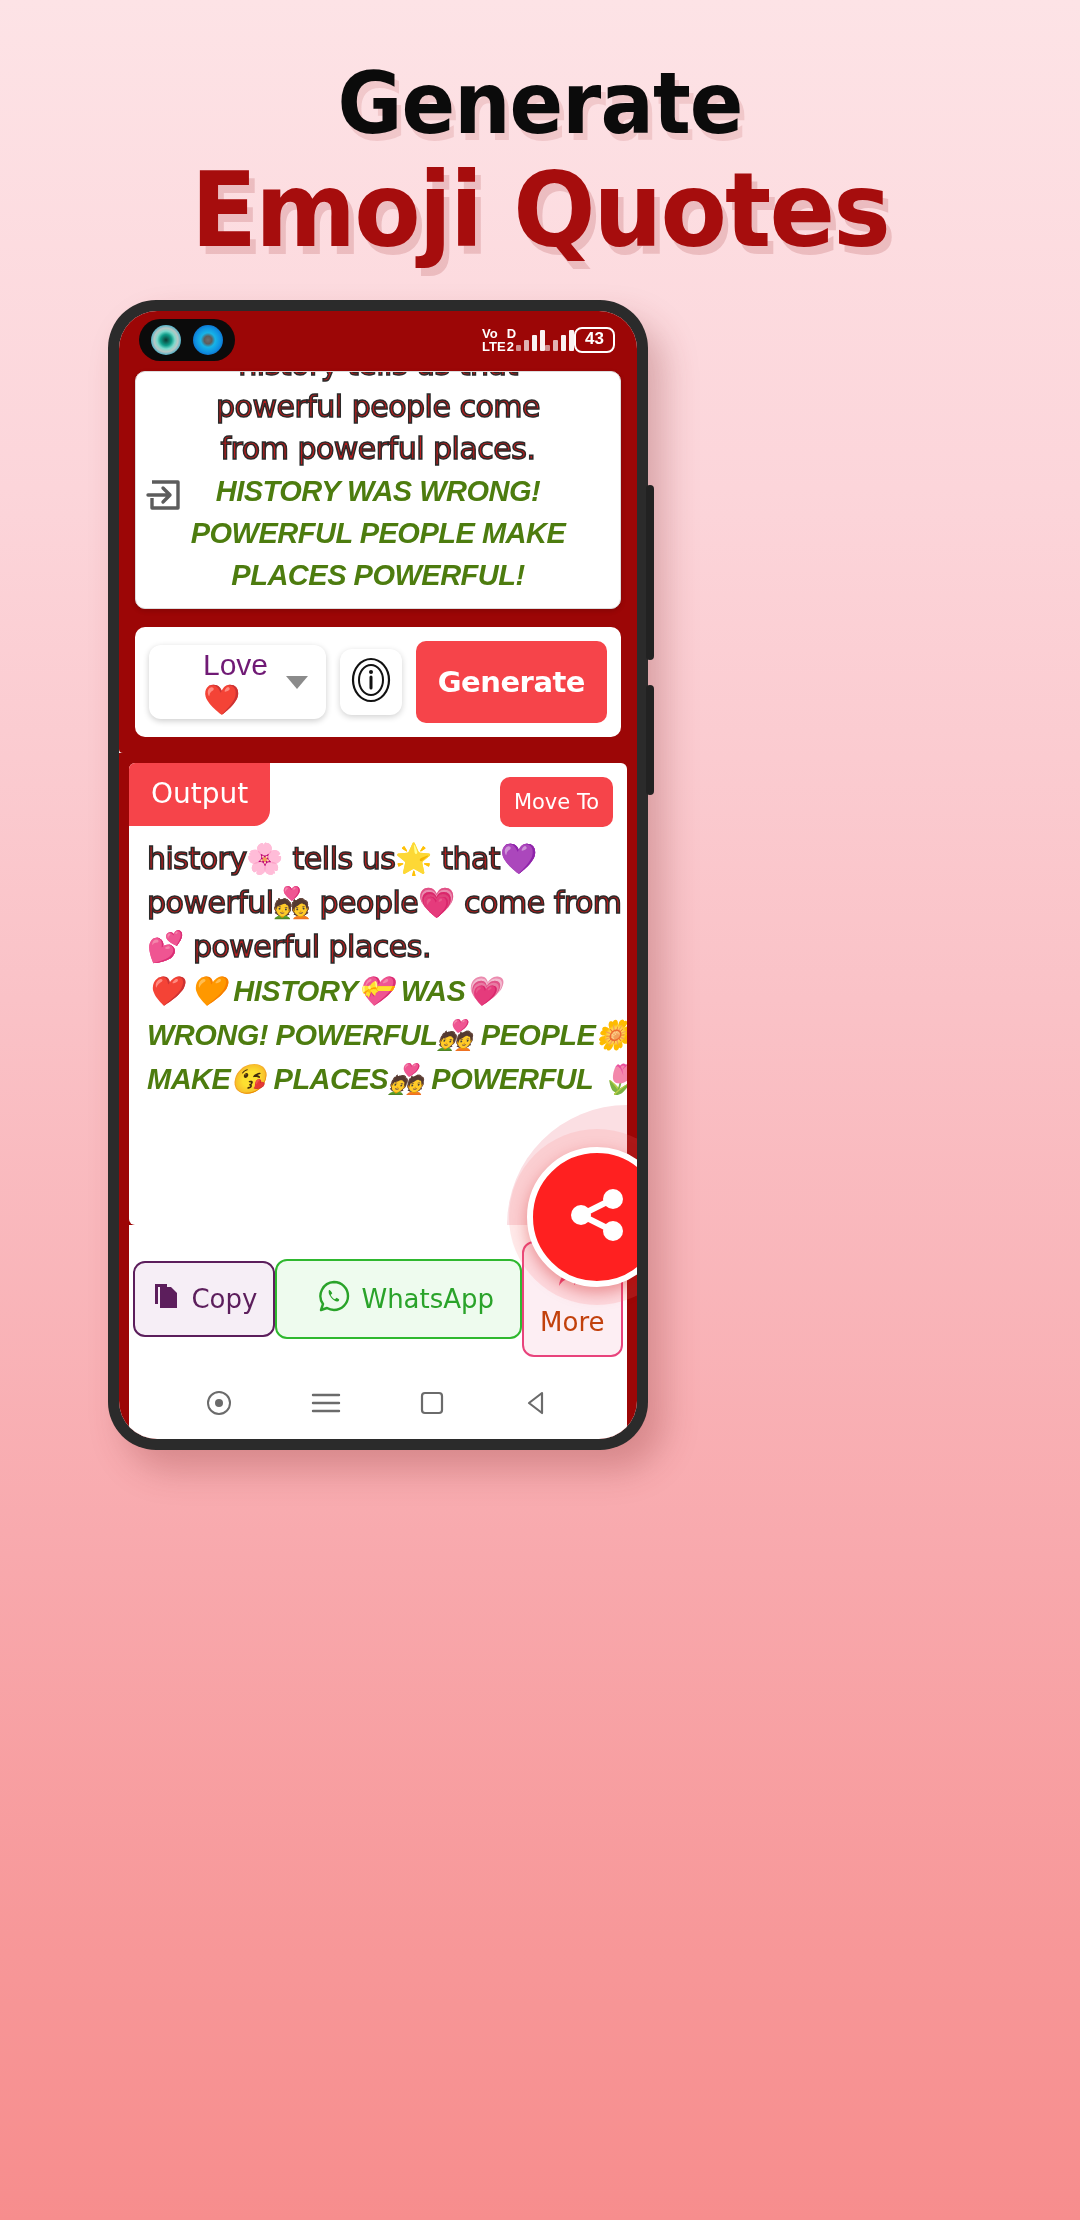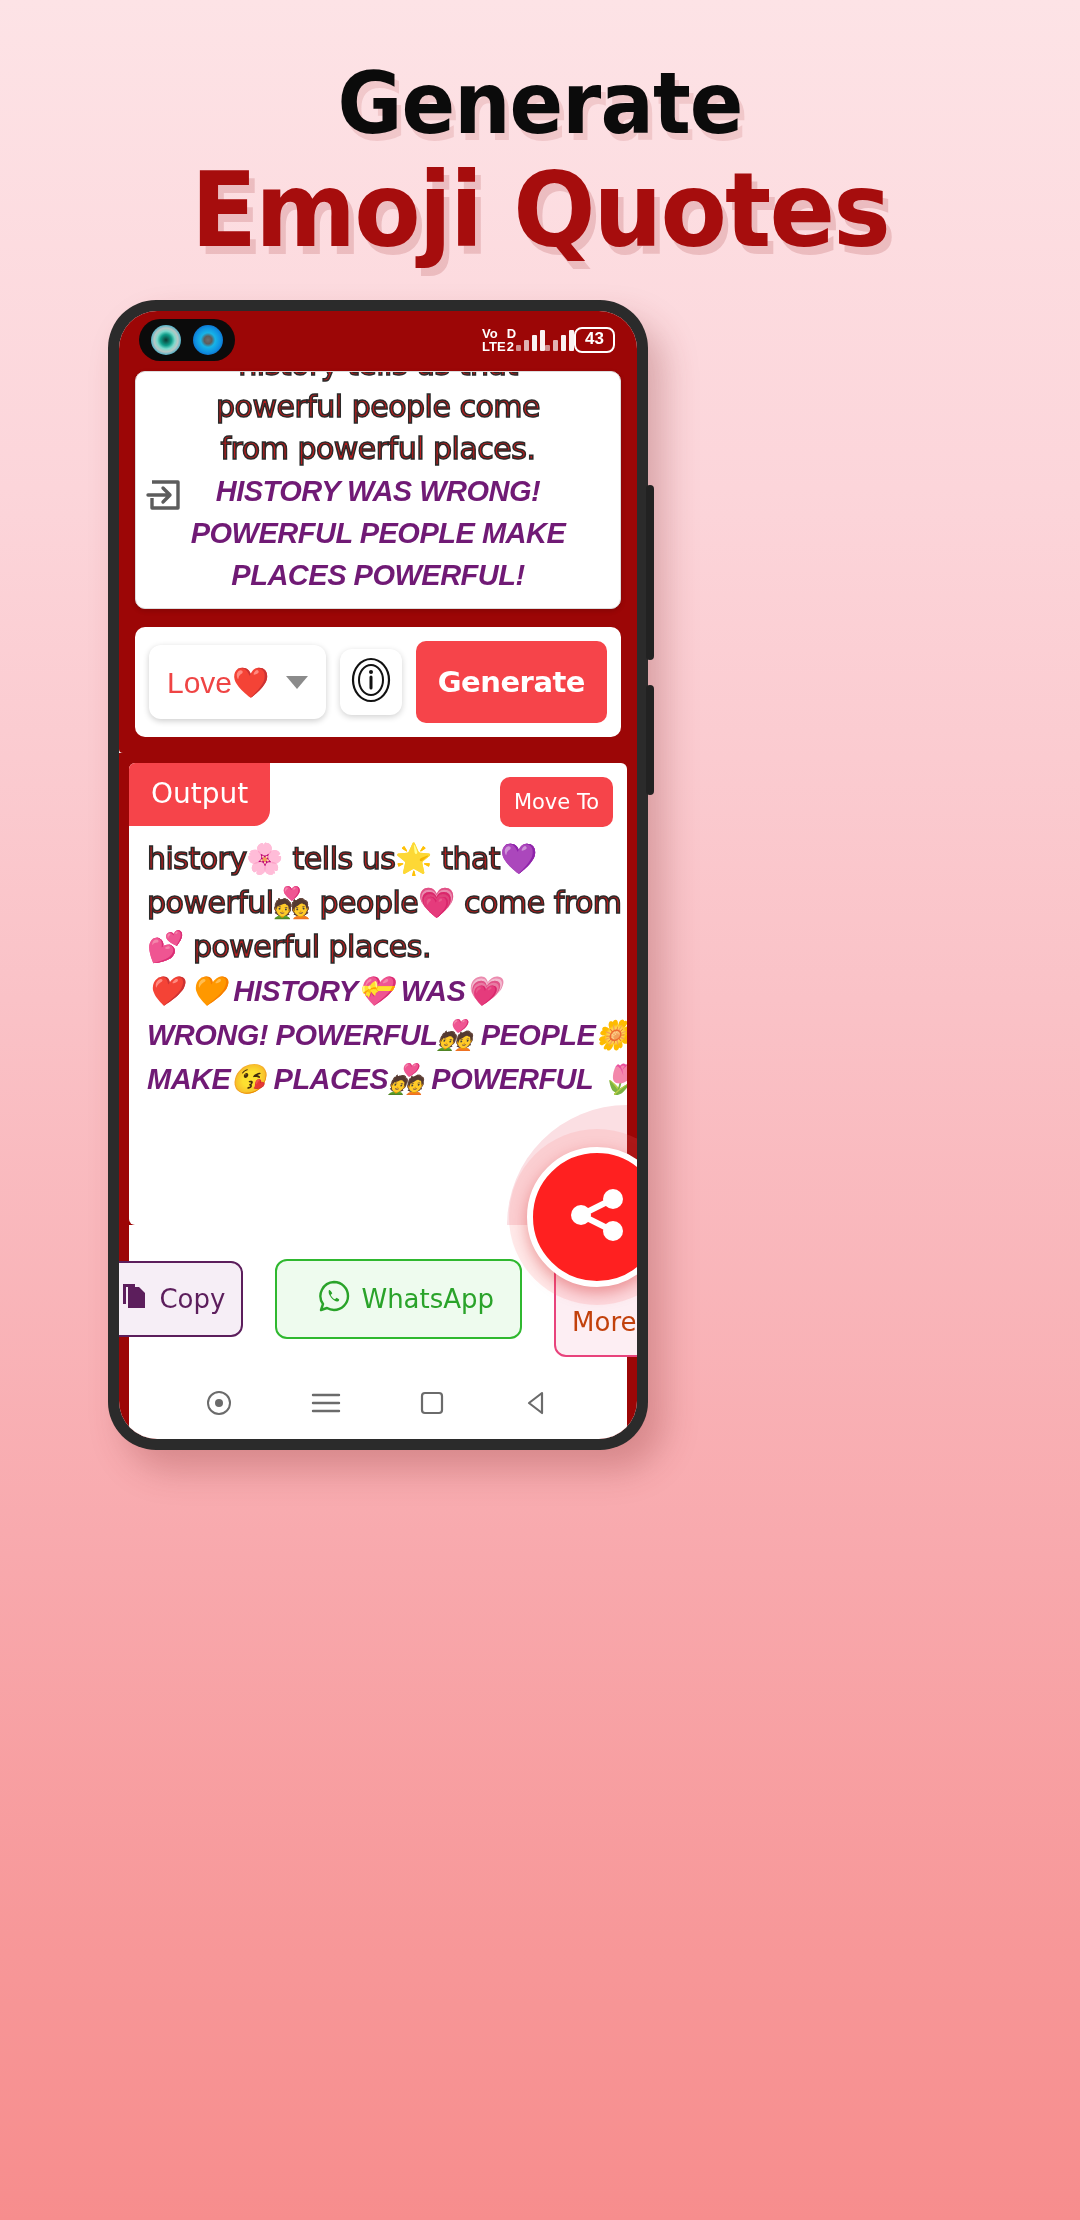--- a/index.html
+++ b/index.html
@@ -145,21 +145,21 @@
   }
   .outline-font {
     font-family: "DejaVu Sans", sans-serif;
     color: #b91c1c;
     -webkit-text-stroke: 1.5px #2a2a2a;
     letter-spacing: -0.5px;
     font-size: 30px;
   }
   .bolditalic {
     font-weight: bold; font-style: italic;
-    color: #701a75; letter-spacing: -0.5px;
+    color: #4d7c0f; letter-spacing: -0.5px;
     font-family: "Liberation Sans", sans-serif;
     font-size: 29px;
   }
   .enter-icon {
     position: absolute;
     left: 10px; top: 104px;
     width: 38px; height: 38px;
   }
 
   .controlrow {
@@ -174,21 +174,21 @@
   .dropdown {
     flex: 1;
     height: 74px;
     background: #fff;
     border-radius: 12px;
     box-shadow: 0 2px 6px rgba(0,0,0,0.20);
     display: flex; align-items: center;
     padding: 0 18px;
     position: relative;
   }
-  .dropdown .val { font-size: 30px; color: #ef4444; font-family: "Liberation Sans", sans-serif; }
+  .dropdown .val { font-size: 30px; color: #701a75; font-family: "Liberation Sans", sans-serif; margin-left: 36px; }
   .caret {
     margin-left: auto;
     width: 0; height: 0;
     border-left: 11px solid transparent;
     border-right: 11px solid transparent;
     border-top: 13px solid #8b8b8b;
   }
   .infobtn {
     width: 62px; height: 66px;
     background: #fff;
@@ -268,21 +268,21 @@
     border: 6px solid #fff;
     display: flex; align-items: center; justify-content: center;
     box-shadow: 0 6px 16px rgba(200,0,0,0.35);
   }
 
   .actionbar {
     background: #fff;
     display: flex;
     align-items: center;
     justify-content: center;
-    gap: 32px;
+    gap: 0;
     padding: 16px 14px 14px 14px;
   }
   .abtn {
     display: flex; align-items: center; justify-content: center;
     gap: 10px;
     border-radius: 12px;
     padding: 18px 16px;
     font-size: 26px;
     font-family: "DejaVu Sans", sans-serif;
   }

